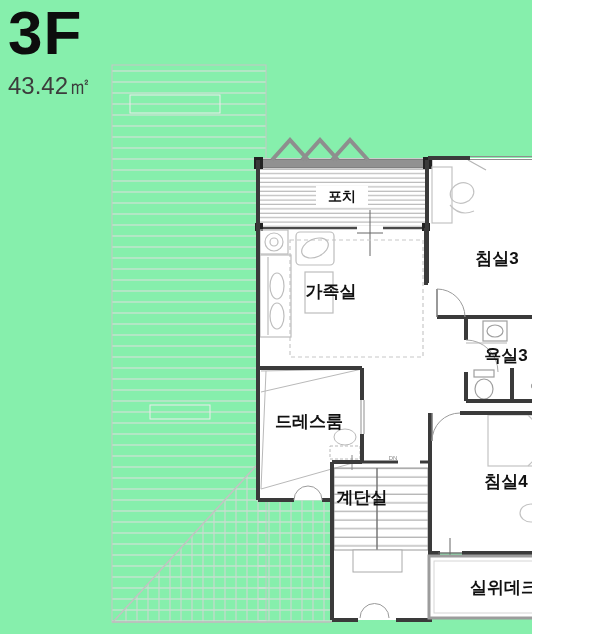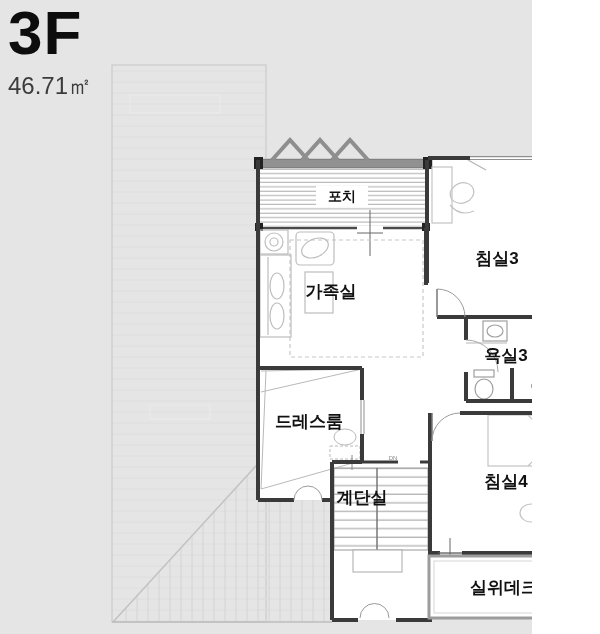--- a/index.html
+++ b/index.html
@@ -1,35 +1,35 @@
 <!DOCTYPE html>
 <html><head>
 <meta charset="utf-8">
 <style>
   html,body{margin:0;padding:0;background:#ffffff;}
-  .stage{position:relative;width:532px;height:634px;background:#e5e5e5;overflow:hidden;
+  .stage{position:relative;width:532px;height:634px;background:#86efac;overflow:hidden;
          font-family:"Liberation Sans", sans-serif;}
   .titleblock{position:absolute;left:8px;top:0;color:#111;}
   .floor{font-size:62px;font-weight:800;letter-spacing:1px;line-height:66px;color:#0d0d0d;}
   .arealabel{font-size:25px;font-weight:700;margin-top:14px;color:#151515;}
   .areavalue{font-size:24px;font-weight:400;margin-top:4px;color:#3c3c3c;}
   svg{position:absolute;left:0;top:0;}
   text{font-family:"Liberation Sans", sans-serif;}
   .roomlabel{font-size:17px;font-weight:700;fill:#111;}
   .small{font-size:14px;}
   .tiny{font-size:6px;fill:#8a8a8a;font-weight:400;}
 </style>
 </head>
 <body>
 
 <div class="stage">
 
   <div class="titleblock">
     <div class="floor">3F</div>
-    <div class="areavalue">46.71㎡</div>
+    <div class="areavalue">43.42㎡</div>
   </div>
 
   <svg width="600" height="634" viewBox="0 0 600 634">
     <defs>
       <pattern id="hs" width="8" height="11" patternUnits="userSpaceOnUse">
         <line x1="0" y1="5" x2="8" y2="5" stroke="#dedede" stroke-width="1"></line>
       </pattern>
       <pattern id="vs" width="11" height="8" patternUnits="userSpaceOnUse">
         <line x1="5" y1="0" x2="5" y2="8" stroke="#d4d4d4" stroke-width="1"></line>
       </pattern>

